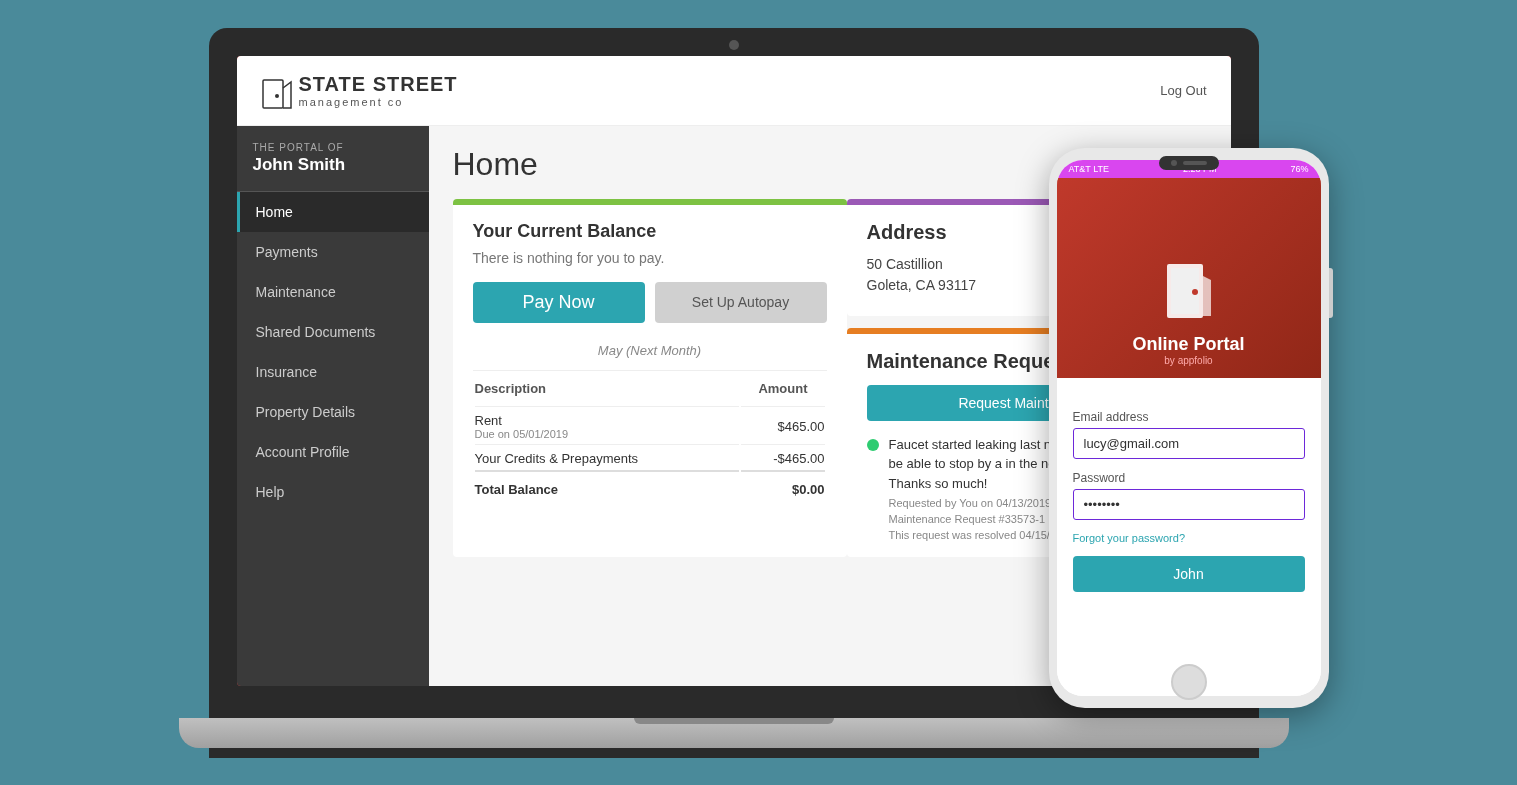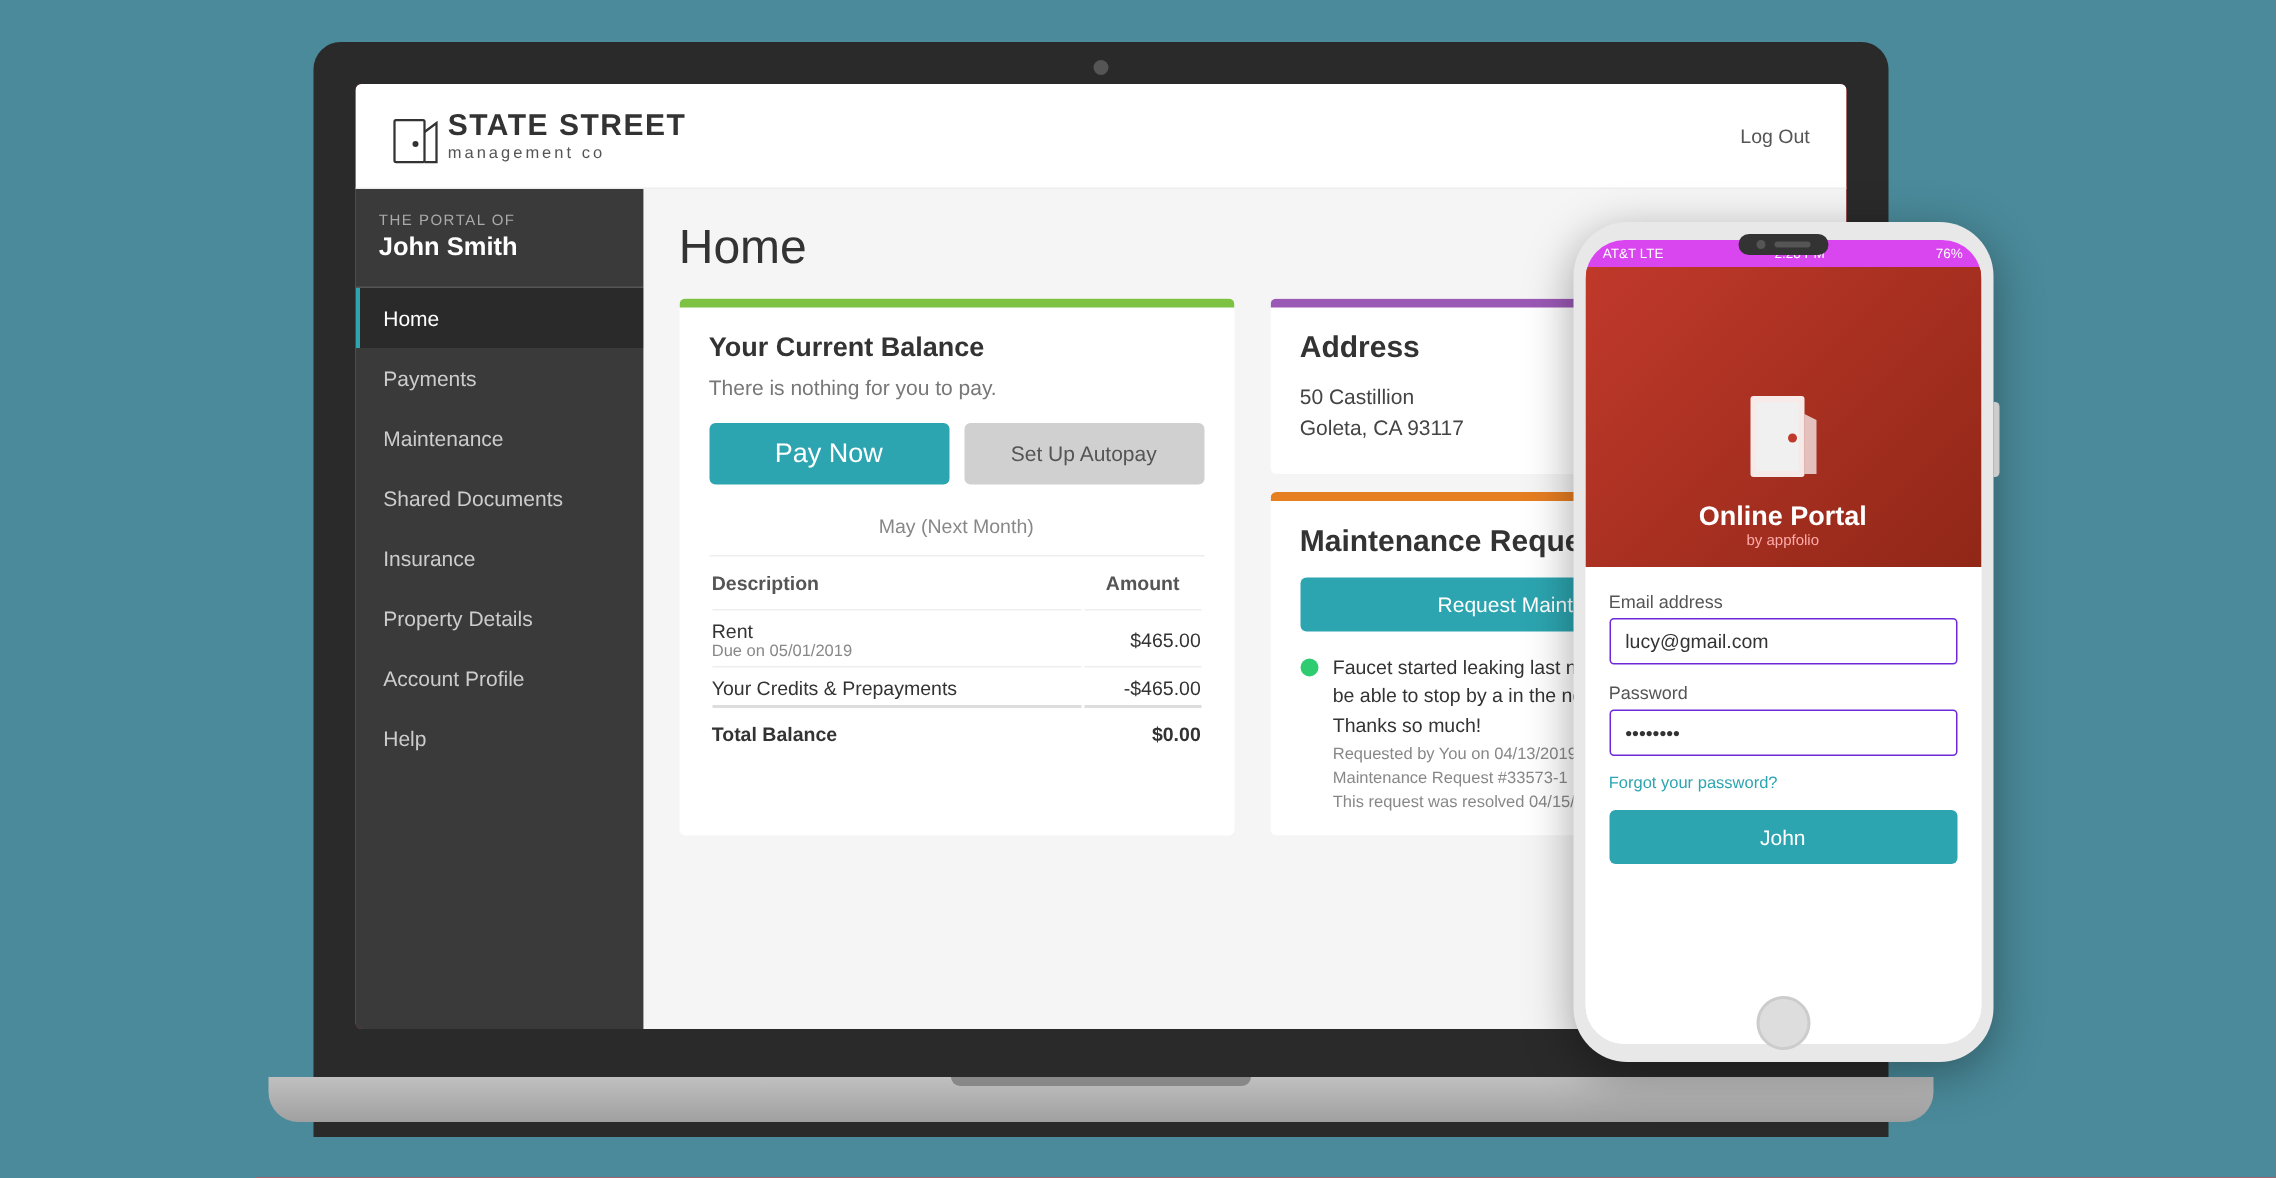--- a/index.html
+++ b/index.html
@@ -178,21 +178,21 @@
 
     .page-title-heading {
       font-size: 32px;
       font-weight: 300;
       color: #333;
       margin-bottom: 16px;
     }
 
     .cards-row {
       display: flex;
-      gap: 24px;
+      gap: 0;
     }
 
     .card {
       background: #fff;
       border-radius: 4px;
       overflow: hidden;
     }
 
     .card-left {
       flex: 1;
@@ -253,20 +253,21 @@
       font-size: 14px;
       cursor: pointer;
       flex: 1;
     }
 
     .month-label {
       text-align: center;
       font-size: 13px;
       color: #888;
       margin-bottom: 12px;
+      font-style: italic;
     }
 
     .balance-table {
       width: 100%;
       border-top: 1px solid #eee;
     }
 
     .balance-table th {
       font-size: 13px;
       color: #555;
@@ -456,20 +457,21 @@
       position: relative;
       z-index: 1;
       color: #ffaaaa;
       font-size: 10px;
     }
 
     .phone-login-form {
       padding: 16px;
       flex: 1;
       background: #fff;
+      margin-top: 16px;
     }
 
     .phone-field-label {
       font-size: 12px;
       color: #555;
       margin-bottom: 4px;
       display: block;
     }
 
     .phone-input {

